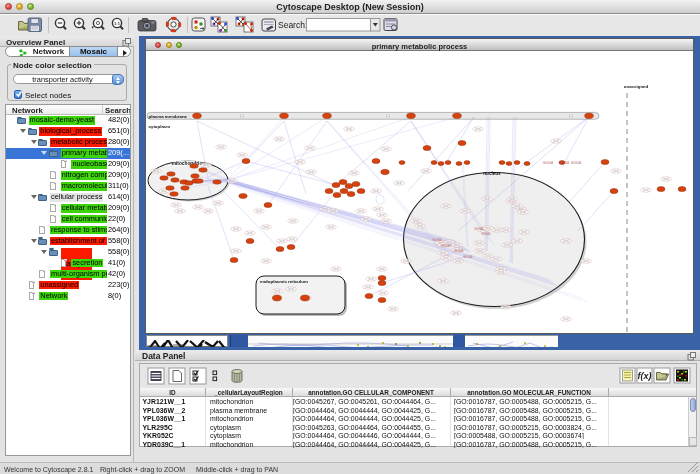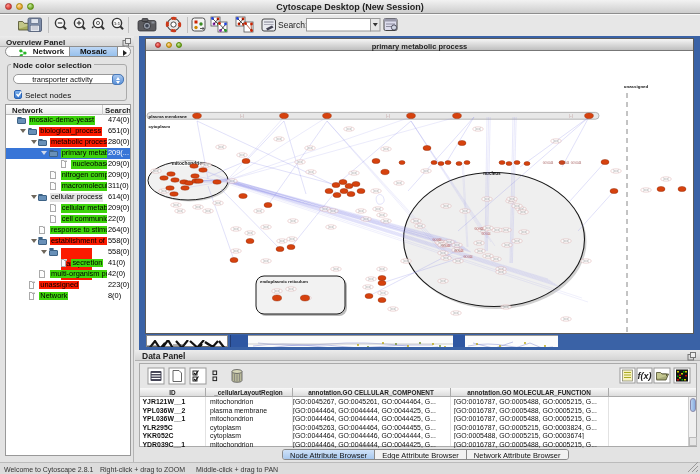--- a/index.html
+++ b/index.html
@@ -547,21 +547,21 @@
    <div class="abs" style="left:0;top:0;width:124px;height:9.5px;background:linear-gradient(#fdfdfd,#ececec);border-bottom:1px solid #bbb">
      <div class="abs" style="left:6px;top:0.5px;font-size:7.8px;font-weight:bold;color:#222">Network</div>
      <div class="abs" style="left:99px;top:0.5px;font-size:7.8px;font-weight:bold;color:#222">Search</div>
      <div class="abs" style="left:96px;top:0;width:1px;height:9.5px;background:#ccc"></div>
    </div>
    <div class="abs" style="left:0;top:10px;width:124px;height:340px">
         <div style="position:absolute;left:0;top:0.0px;width:124px;height:10.97px;">
 <div style="position:absolute;left:11.0px;top:3px;width:9px;height:6px;background:#6890b8;border:0.5px solid #3d6285;border-radius:1px"></div>
           <div style="position:absolute;left:11.0px;top:1.8px;width:4.5px;height:2px;background:#6890b8;border:0.5px solid #3d6285;border-radius:1px"></div>
 <div style="position:absolute;left:22.6px;top:1.4px;font-size:7.4px;line-height:8.4px;background:#3ed40c;color:#000;padding:0 1px;white-space:nowrap;overflow:hidden;max-width:78.4px">mosaic-demo-yeast</div>
-<div style="position:absolute;left:102px;top:1.4px;font-size:7.4px;line-height:8.4px;color:#000;white-space:nowrap">474(0)</div>
+<div style="position:absolute;left:102px;top:1.4px;font-size:7.4px;line-height:8.4px;color:#000;white-space:nowrap">482(0)</div>
 </div>
 <div style="position:absolute;left:0;top:11.0px;width:124px;height:10.97px;">
 <div style="position:absolute;left:13.9px;top:3.2px;width:0;height:0;border-left:3.1px solid transparent;border-right:3.1px solid transparent;border-top:4.4px solid #6e675c"></div>
 <div style="position:absolute;left:21.7px;top:3px;width:9px;height:6px;background:#6890b8;border:0.5px solid #3d6285;border-radius:1px"></div>
           <div style="position:absolute;left:21.7px;top:1.8px;width:4.5px;height:2px;background:#6890b8;border:0.5px solid #3d6285;border-radius:1px"></div>
 <div style="position:absolute;left:33.3px;top:1.4px;font-size:7.4px;line-height:8.4px;background:#fb1a00;color:#000;padding:0 1px;white-space:nowrap;overflow:hidden;max-width:67.7px">biological_process</div>
 <div style="position:absolute;left:102px;top:1.4px;font-size:7.4px;line-height:8.4px;color:#000;white-space:nowrap">651(0)</div>
 </div>
 <div style="position:absolute;left:0;top:21.9px;width:124px;height:10.97px;">
 <div style="position:absolute;left:24.6px;top:3.2px;width:0;height:0;border-left:3.1px solid transparent;border-right:3.1px solid transparent;border-top:4.4px solid #6e675c"></div>
@@ -782,25 +782,20 @@
     </div>
     <div class="abs" style="left:0;top:0;width:565px;height:11px;background:linear-gradient(#ececec,#d4d4d4);border-bottom:1px solid #b0b0b0">
 <div class="abs" style="left:7px;top:1px;font-size:8.5px;font-weight:bold;color:#222">Data Panel</div>
 <svg class="abs" style="right:4px;top:1.5px" width="9" height="9">
         <rect x="1" y="2.5" width="5.5" height="5.5" fill="none" stroke="#777" stroke-width="1"></rect>
         <rect x="3.5" y="0.5" width="5" height="5" fill="#eee" stroke="#777" stroke-width="1"></rect>
       </svg>
 </div>
     <div class="abs" style="left:0;top:98px;width:565px;height:14px">
  <div class="abs" style="left:147px;top:1px;width:240px;height:11.5px"></div>
- <div class="abs" style="left:147px;top:1px;height:11px;border:1px solid #8a8a8a;border-radius:3px;overflow:hidden;display:flex">
-   <div style="background:linear-gradient(#cfe2f8,#a8c8ee);padding:0 7px;font-size:7.5px;line-height:11px;color:#111;border-right:1px solid #8a8a8a">Node Attribute Browser</div>
-   <div style="background:#f2f2f2;padding:0 7px;font-size:7.5px;line-height:11px;color:#111;border-right:1px solid #8a8a8a">Edge Attribute Browser</div>
-   <div style="background:#f2f2f2;padding:0 7px;font-size:7.5px;line-height:11px;color:#111">Network Attribute Browser</div>
- </div>
 </div>
   </div>
 
 <div class="abs" style="left:0;top:462px;width:700px;height:12px;background:#dcdcdc;border-top:1px solid #bbb">
  <div class="abs" style="left:4px;top:2.5px;font-size:7px;color:#333">Welcome to Cytoscape 2.8.1</div>
  <div class="abs" style="left:100px;top:2.5px;font-size:7px;color:#333">Right-click + drag to ZOOM</div>
  <div class="abs" style="left:196px;top:2.5px;font-size:7px;color:#333">Middle-click + drag to PAN</div>
  <svg class="abs" style="right:1px;bottom:1px" width="11" height="11">
       <path d="M10,0 L0,10 M10,4 L4,10 M10,8 L8,10" stroke="#9a9a9a" stroke-width="1"></path>
     </svg>

